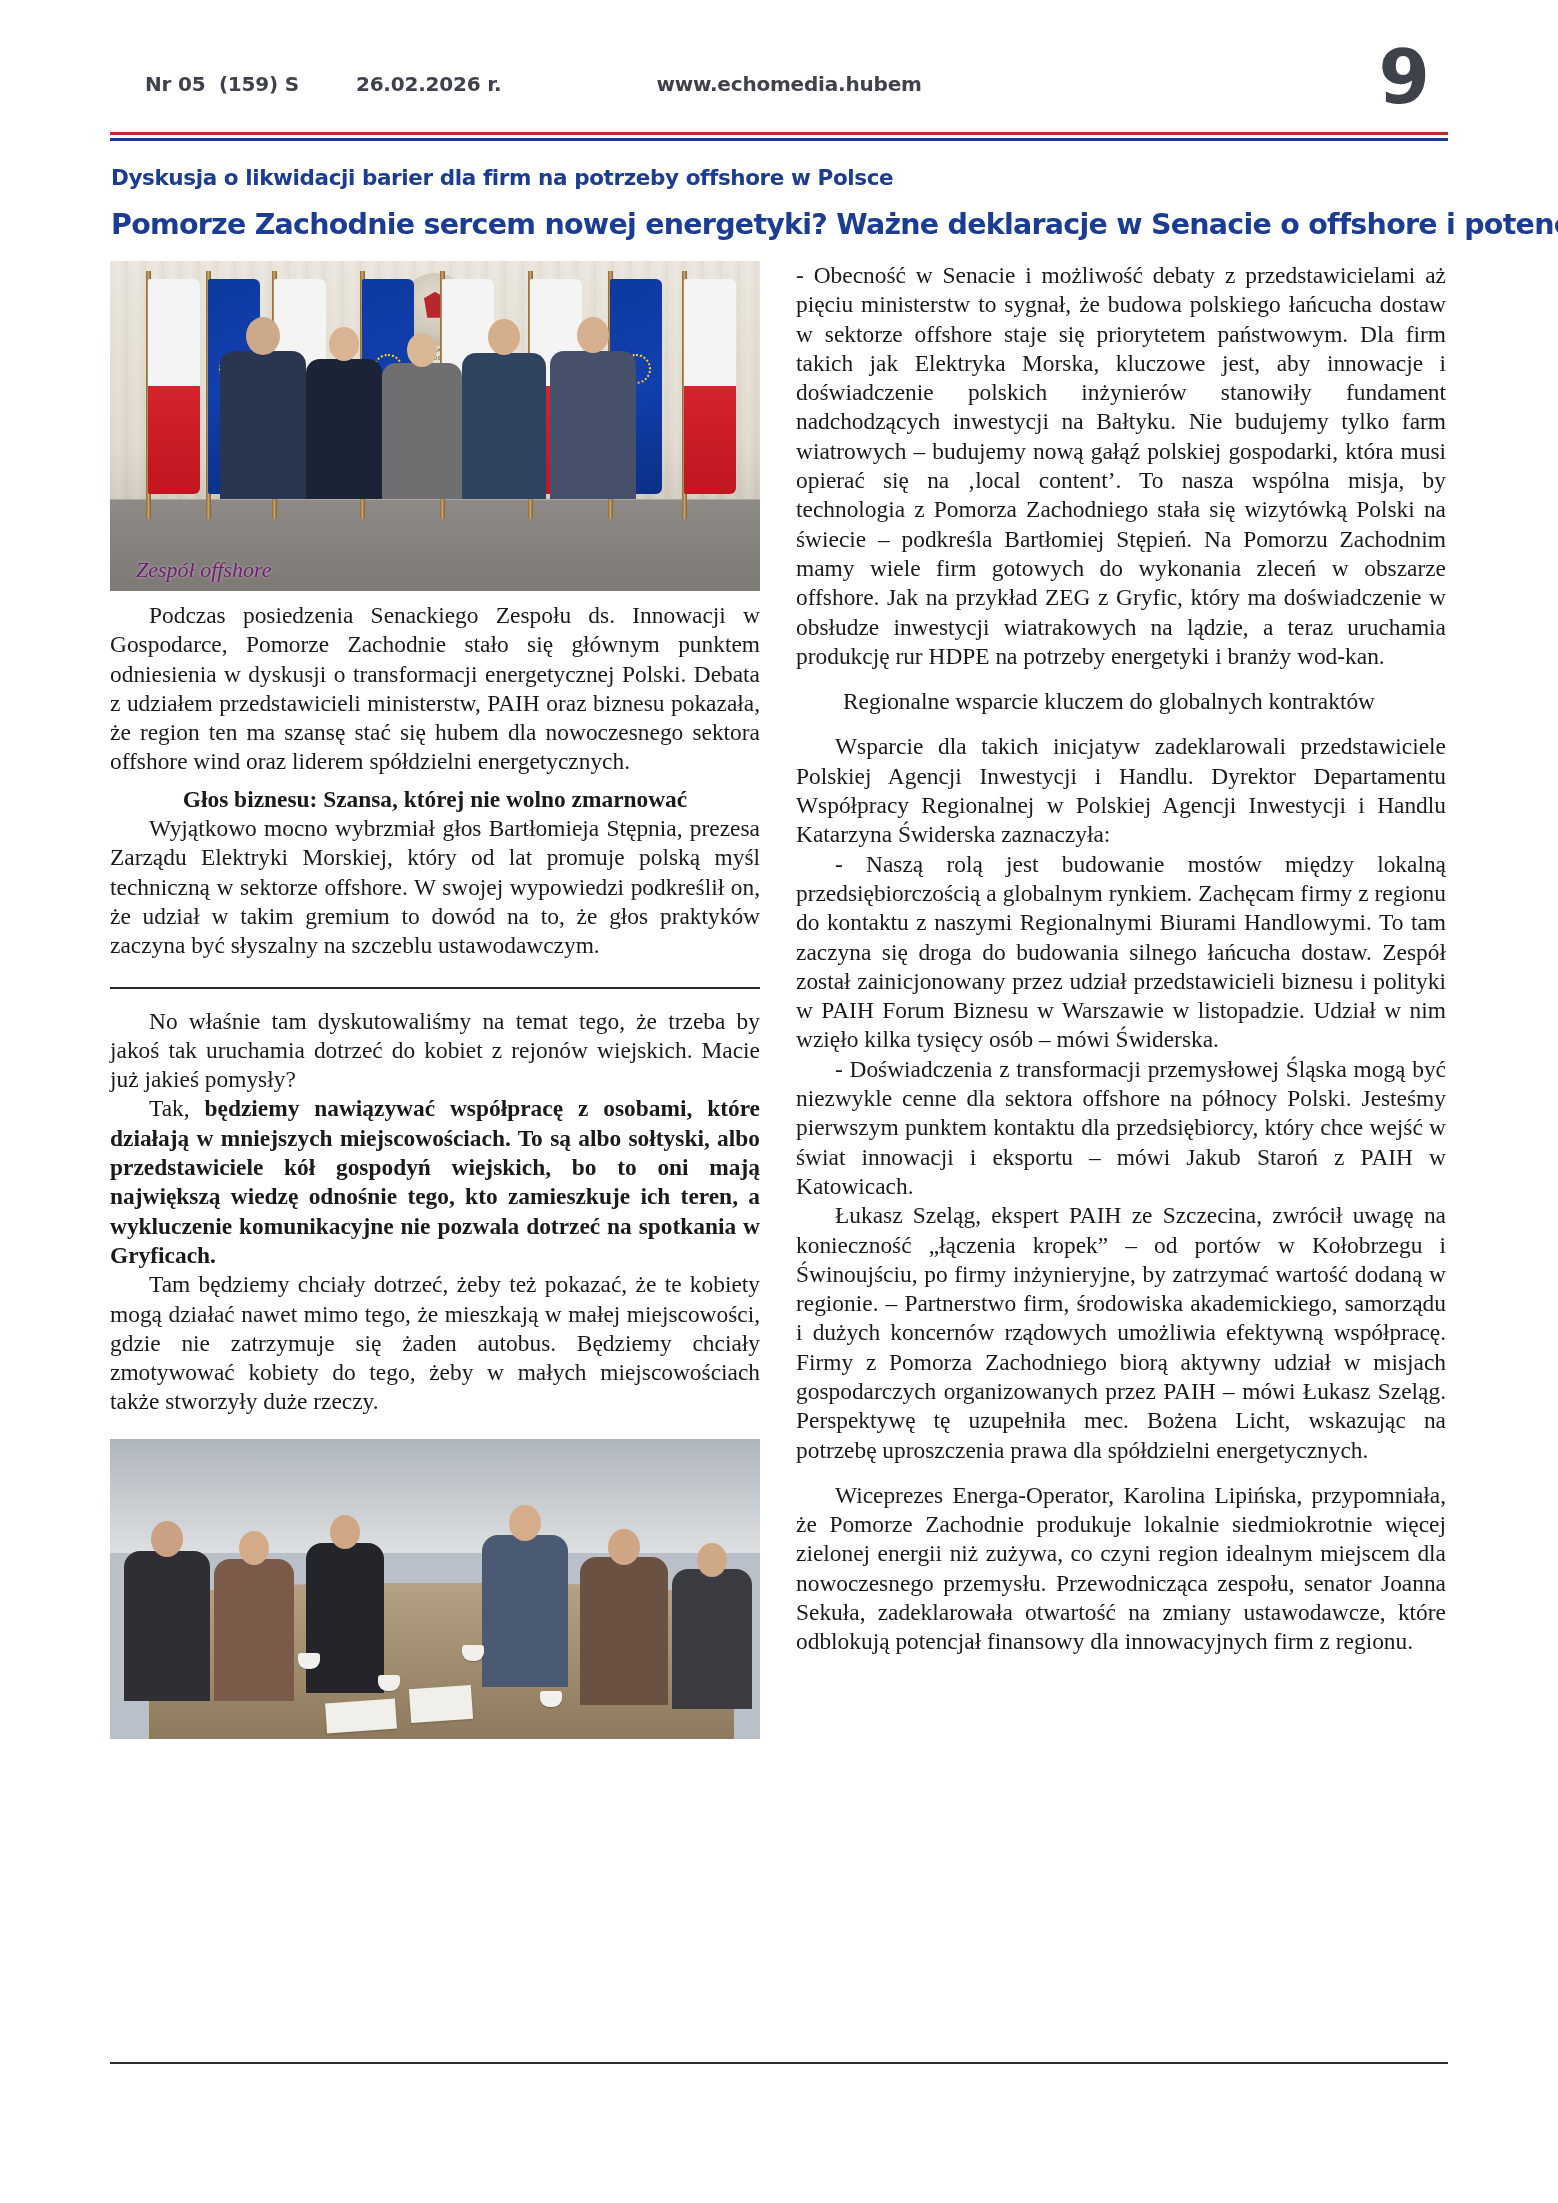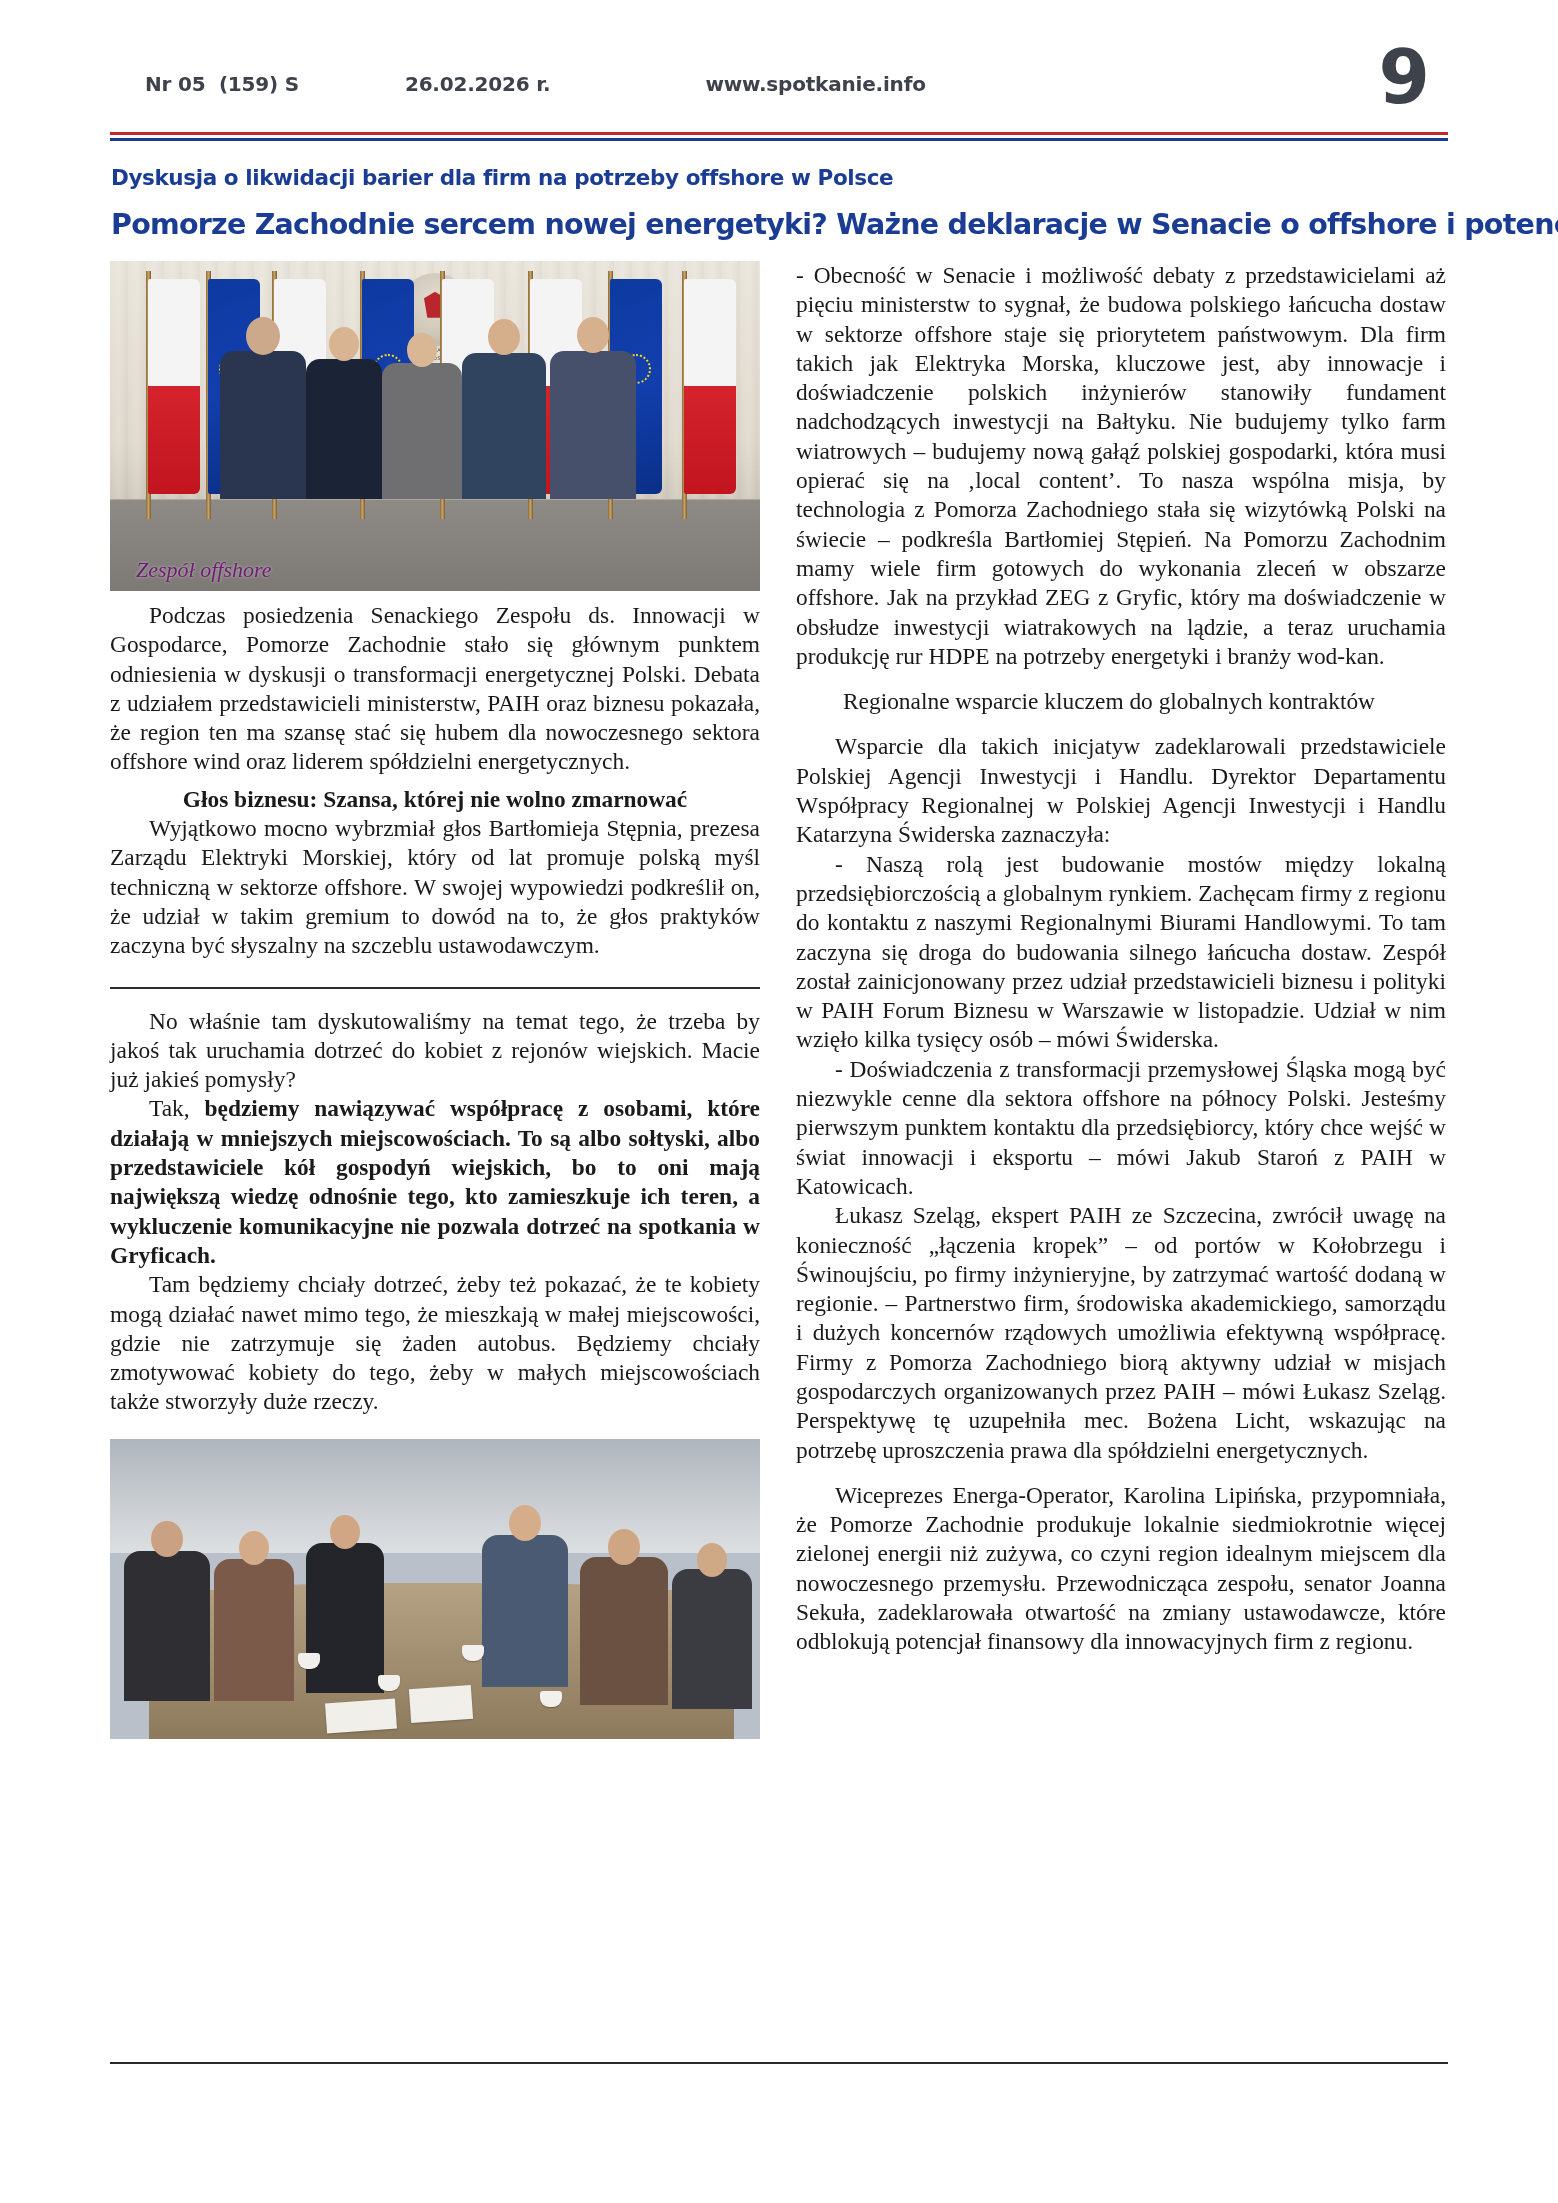--- a/index.html
+++ b/index.html
@@ -35,21 +35,21 @@
   }
   .mh-item {
     font-family: "DejaVu Sans", sans-serif;
     font-weight: bold;
     font-size: 20px;
     color: #3e424b;
     letter-spacing: -0.2px;
     white-space: pre;
   }
   .mh-issue { margin-left: 35px; }
-  .mh-date  { margin-left: 106px; }
+  .mh-date  { margin-left: 57px; }
   .mh-site  { margin-left: 155px; }
   .mh-page {
     position: absolute;
     right: 18px;
     bottom: -12px;
     font-family: "DejaVu Sans", sans-serif;
     font-weight: bold;
     font-size: 74px;
     line-height: 1;
     color: #3e424b;
@@ -292,21 +292,21 @@
   .spacer-8  { height: 8px; }
 </style>
 </head>
 <body>
 
 <div class="page">
 
   <div class="masthead">
     <div class="mh-item mh-issue">Nr 05  (159) S</div>
     <div class="mh-item mh-date">26.02.2026 r.</div>
-    <div class="mh-item mh-site">www.spotkanie.info</div>
+    <div class="mh-item mh-site">www.echomedia.hubem</div>
     <div class="mh-page">9</div>
   </div>
 
   <div class="rule-red"></div>
   <div class="rule-blue"></div>
 
   <div class="kicker">Dyskusja o likwidacji barier dla firm na potrzeby offshore w Polsce</div>
   <div class="headline">Pomorze Zachodnie sercem nowej energetyki? Ważne deklaracje w Senacie o offshore i potencjale regionu</div>
 
   <div class="columns">

